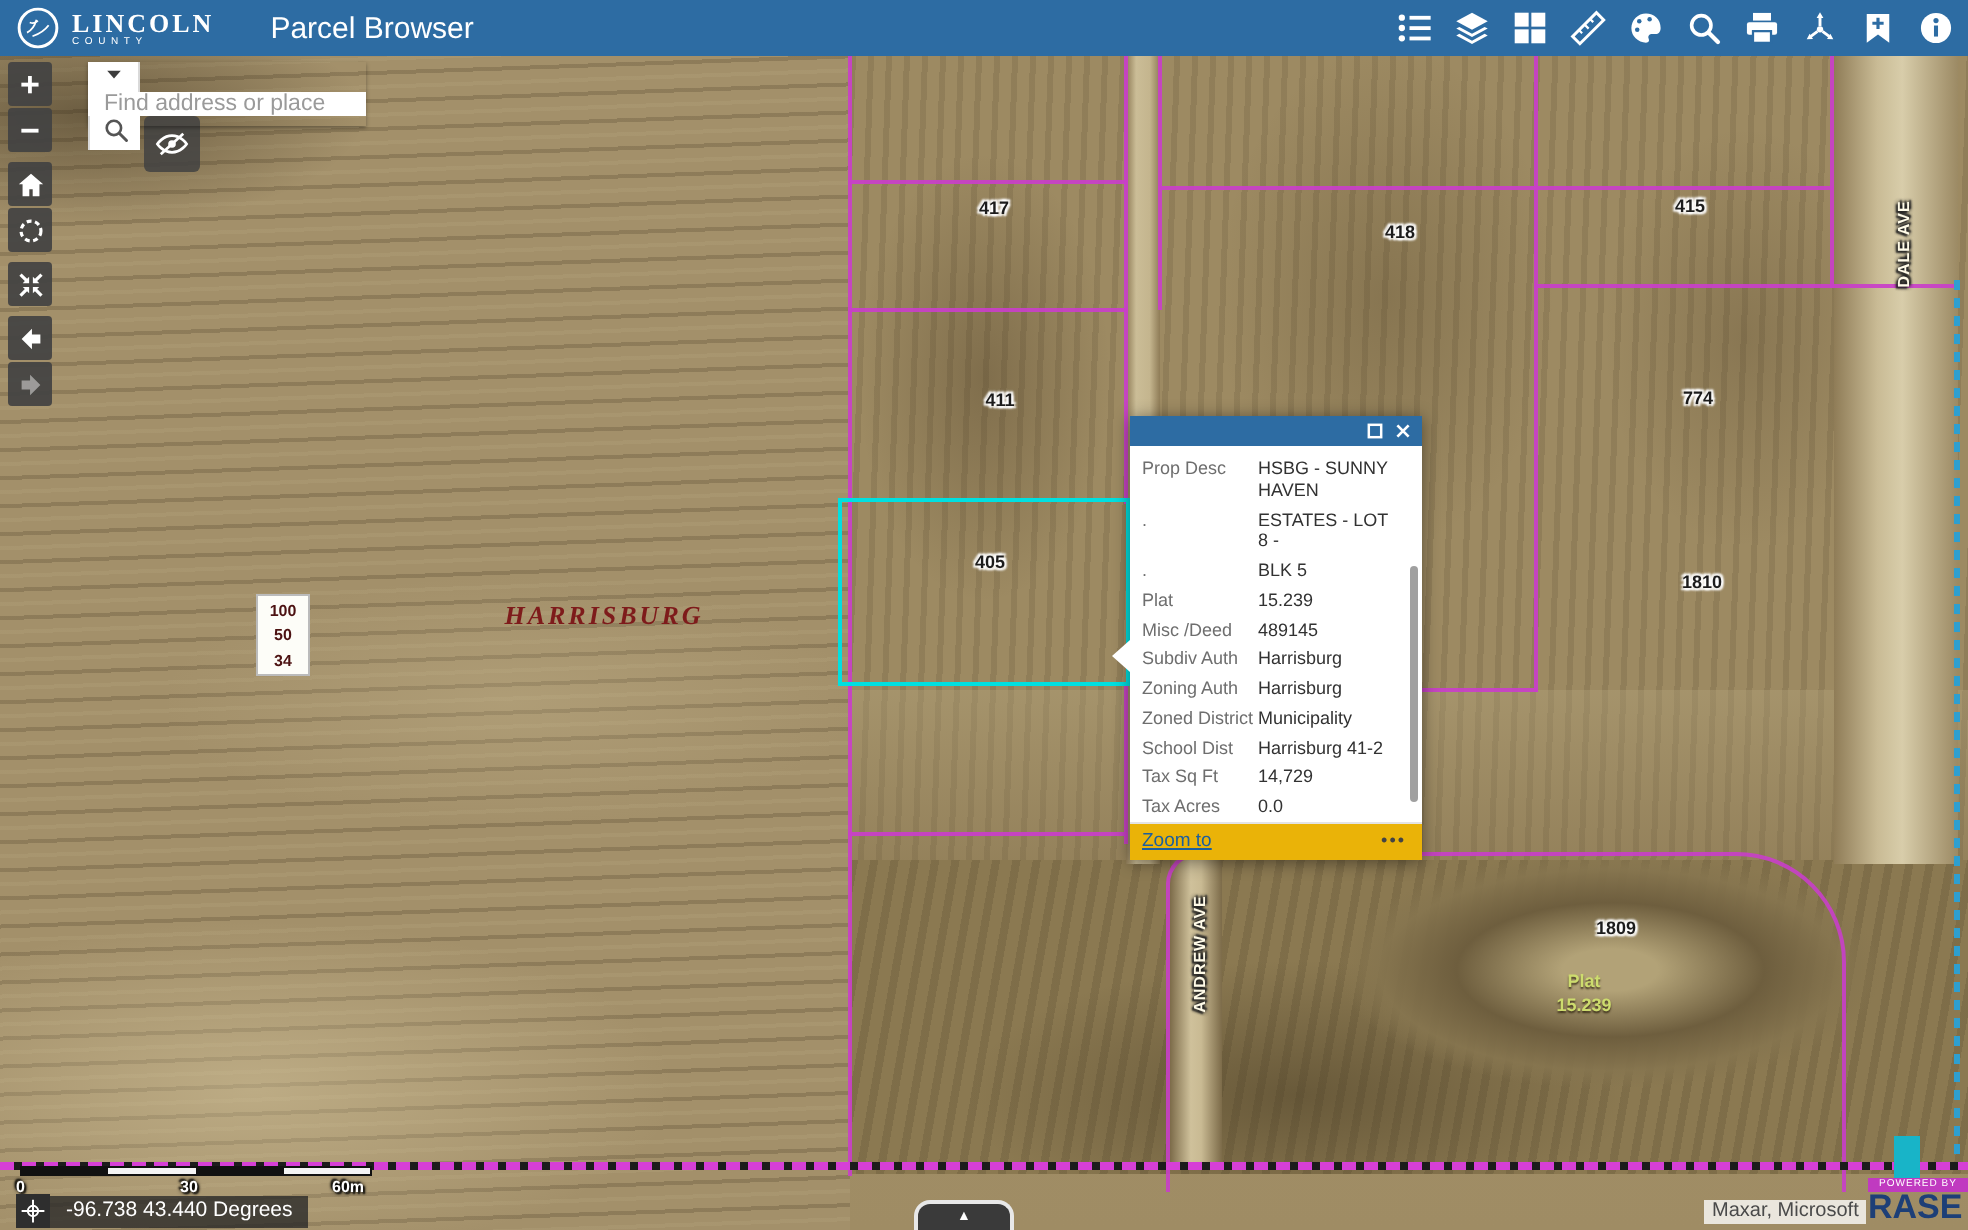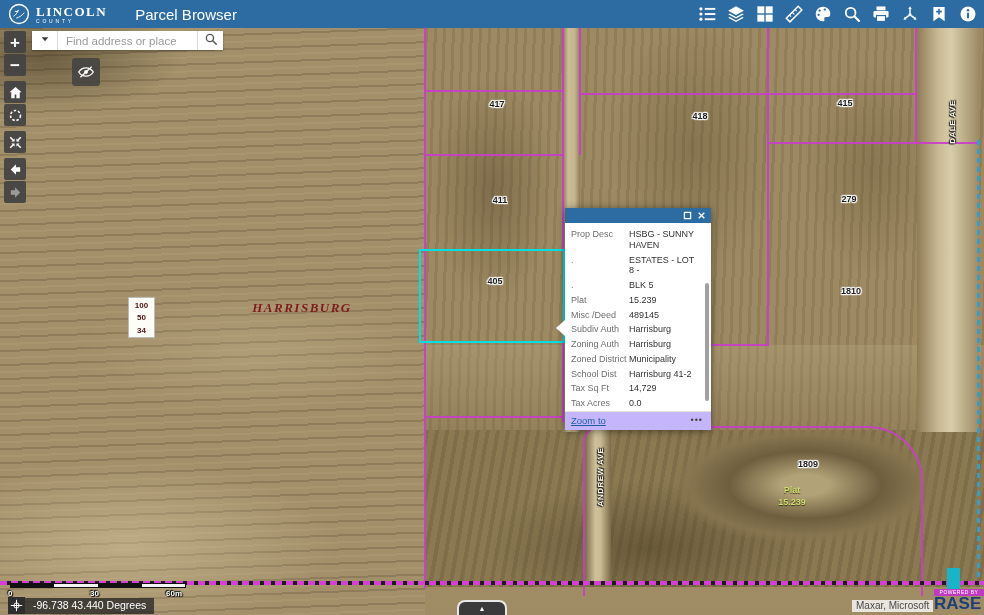--- a/index.html
+++ b/index.html
@@ -23,21 +23,21 @@
   .ctrl { display:block; width:22px; height:22px; background:rgba(66,66,66,.92); border:none; border-radius:2px; color:#fff; cursor:pointer; padding:2px; }
   .ctrl + .ctrl { margin-top:1px; }
   .ctrl-group { margin-bottom:5px; }
   .ctrl .glyph { display:flex; align-items:center; justify-content:center; width:100%; height:100%; font-size:17px; font-weight:bold; line-height:1; }
   .ctrl svg { width:15px; height:15px; display:block; margin:auto; }
   .ctrl.dim svg { opacity:.45; }
   #eye-btn { position:absolute; left:72px; top:58px; width:28px; height:28px; background:rgba(66,66,66,.85); border:none; border-radius:3px; z-index:50; cursor:pointer; padding:5px; }
   #eye-btn svg { width:100%; height:100%; }
 
   
-  #search-bar { position:absolute; left:32px; top:31px; height:19px; display:flex; z-index:55; box-shadow:0 1px 2px rgba(0,0,0,.35); }
+  #search-bar { position:absolute; left:44px; top:31px; height:32px; display:flex; z-index:55; box-shadow:0 1px 2px rgba(0,0,0,.35);flex-direction:column; }
   #search-drop { width:26px; background:#fff; border:none; border-right:1px solid #d9d9d9; cursor:pointer; display:flex; align-items:center; justify-content:center; }
   #search-drop svg { width:12px; height:12px; }
   #search-input { width:139px; border:none; padding:0 8px; font-size:11.5px; color:#333; outline:none; }
   #search-input::placeholder { color:#9a9a9a; }
   #search-go { width:26px; background:#fff; border:none; border-left:1px solid #d9d9d9; cursor:pointer; display:flex; align-items:center; justify-content:center; }
   #search-go svg { width:14px; height:14px; }
 
   
   #map { position:absolute; left:0; top:0; width:984px; height:615px; }
   .layer { position:absolute; }
@@ -89,21 +89,21 @@
 
   
   #popup { position:absolute; left:565px; top:208px; width:146px; z-index:40; box-shadow:0 1px 8px rgba(0,0,0,.45); }
   #popup-header { height:15px; background:#2d6ca3; display:flex; align-items:center; justify-content:flex-end; gap:5px; padding:0 5px; }
   #popup-header .pbtn { width:9px; height:9px; background:none; border:none; padding:0; cursor:pointer; }
   #popup-header .pbtn svg { width:9px; height:9px; display:block; }
   #popup-body { position:relative; background:#fff; padding:4px 10px 0 6px; }
   .prow { display:flex; padding:2.1px 0; }
   .plabel { width:58px; flex:0 0 auto; font-size:9px; color:#6e6e6e; line-height:1.18; }
   .pvalue { flex:1; font-size:9px; color:#323232; line-height:1.18; }
-  #popup-footer { background:#c4b5fd; border-top:1px solid #e4e4e4; display:flex; align-items:center; justify-content:space-between; padding:3px 8px 4px 6px; }
+  #popup-footer { background:#eab308; border-top:1px solid #e4e4e4; display:flex; align-items:center; justify-content:space-between; padding:3px 8px 4px 6px; }
   #zoom-to { font-size:9.5px; color:#1c5f9e; text-decoration:underline; cursor:pointer; }
   #popup-more { font-size:9px; color:#444; letter-spacing:1px; cursor:pointer; background:none; border:none; line-height:1; }
   #popup-pointer { position:absolute; left:-9px; top:112px; width:0; height:0; border-top:8px solid transparent; border-bottom:8px solid transparent; border-right:9px solid #fff; }
   #popup-scroll { position:absolute; right:2px; top:60px; width:4px; height:118px; background:#a0a0a0; border-radius:2px; }
 
   
   #scalebar { position:absolute; left:10px; top:583px; width:176px; height:5px; z-index:20; border:1px solid #111;
     background:linear-gradient(90deg,#111 0 43px,#f4f4f4 43px 87px,#111 87px 131px,#f4f4f4 131px 174px); }
   .scale-tick { position:absolute; top:589px; font-size:8px; font-weight:bold; color:#fff; z-index:20;
     text-shadow:0 0 2px #000,1px 1px 1px #000,-1px -1px 1px #000; }
@@ -161,21 +161,21 @@
       </div>
       <div id="plat-label">
         <div>Plat</div>
         <div>15.239</div>
       </div>
     <span class="parcel-label" style="left: 497px; top: 104px;">417</span>
         <span class="parcel-label" style="left: 500px; top: 200px;">411</span>
         <span class="parcel-label" style="left: 495px; top: 281px;">405</span>
         <span class="parcel-label" style="left: 700px; top: 116px;">418</span>
         <span class="parcel-label" style="left: 845px; top: 103px;">415</span>
-        <span class="parcel-label" style="left: 849px; top: 199px;">279</span>
+        <span class="parcel-label" style="left: 849px; top: 199px;">774</span>
         <span class="parcel-label" style="left: 851px; top: 291px;">1810</span>
         <span class="parcel-label" style="left: 808px; top: 464px;">1809</span>
         <span class="street-label" style="left: 600px; top: 477px;">ANDREW AVE</span>
         <span class="street-label" style="left: 952px; top: 122px;">DALE AVE</span>
       </div>
   </div>
 
   <div id="header">
     <div id="logo">
       <svg viewBox="0 0 24 24">

